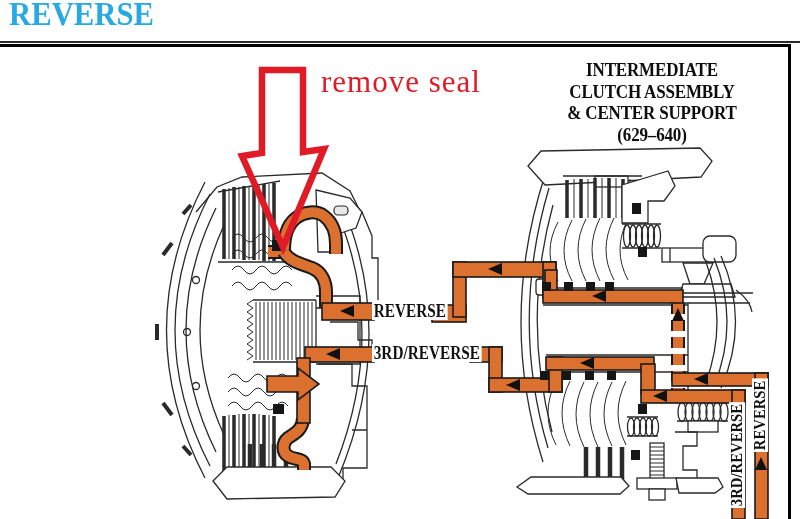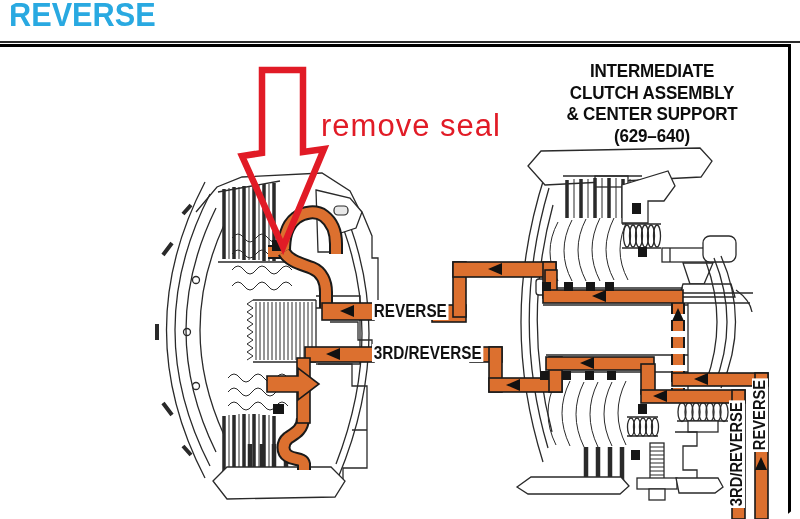--- a/index.html
+++ b/index.html
@@ -1,41 +1,41 @@
 <!DOCTYPE html>
 <html style="--fluid: #dc702f; --line: #2a2a2a; --blue: #29a9e1; --red: #e11b26; --label: #111111;"><head>
 <meta charset="utf-8">
 <style>
   :root{
     --fluid:#dc702f; --line:#2a2a2a; --blue:#29a9e1; --red:#e11b26; --label:#111111;
   }
   html,body{margin:0;padding:0;background:#fff;}
   .stage{position:relative;width:800px;height:519px;background:#fff;overflow:hidden;
-         font-family:Liberation Sans, sans-serif;border-radius:28px;}
+         font-family:Liberation Serif, serif;}
   .title{position:absolute;left:9px;top:-4px;font-size:33px;font-weight:bold;
          color:var(--blue);letter-spacing:0px;transform:scaleX(.93);transform-origin:left top;white-space:nowrap;}
   .rule-thin{position:absolute;left:0;top:41px;width:800px;height:1.5px;background:#2a2a2a;}
   .rule-thick{position:absolute;left:0;top:44px;width:791px;height:2.5px;background:#000;}
   .frame-right{position:absolute;left:788px;top:44px;width:2.5px;height:475px;background:#000;}
   svg{position:absolute;left:0;top:0;}
   .art{fill:none;stroke:var(--line);stroke-width:1.3px;}
   .artf{fill:#fff;stroke:var(--line);stroke-width:1.3px;}
   .thick{fill:none;stroke:var(--line);stroke-width:3.5px;}
   .thin{fill:none;stroke:var(--line);stroke-width:1px;}
   .bolt{fill:none;stroke:var(--line);stroke-width:4.5px;}
   .pipe{fill:var(--fluid);stroke:#1a1a1a;stroke-width:1.6px;}
   .pline-u{fill:none;stroke:#1a1a1a;stroke-width:14px;}
   .pline-o{fill:none;stroke:var(--fluid);stroke-width:10px;}
   .dash-u{stroke:#1a1a1a;stroke-width:14px;stroke-dasharray:11 6;}
   .dash-o{stroke:var(--fluid);stroke-width:10px;stroke-dasharray:11 6;}
   .seal{fill:#161616;stroke:none;}
   .arrowb{fill:#111;stroke:none;}
   .redarrow{fill:none;stroke:var(--red);stroke-width:6.5px;}
   .remove-seal{position:absolute;left:321px;top:64px;font-size:31px;color:var(--red);
-         letter-spacing:1px;white-space:nowrap;margin-top:44px;}
+         letter-spacing:1px;white-space:nowrap;}
   .heading{position:absolute;left:540px;top:60px;width:224px;text-align:center;
          font-weight:bold;font-size:18.5px;line-height:21.5px;color:#0d0d0d;
          transform:scaleX(.92);transform-origin:center top;letter-spacing:-.2px;}
   .plabel{position:absolute;background:#fff;color:var(--label);font-weight:bold;
          font-size:18px;line-height:18px;white-space:nowrap;padding:0 2px;
          transform:scaleX(.85);transform-origin:left center;}
   .vlabel{position:absolute;background:#fff;color:var(--label);font-weight:bold;
          font-size:16px;line-height:16px;white-space:nowrap;padding:0 2px;
          transform:rotate(-90deg) scaleX(.92);transform-origin:0 0;}
 </style>

